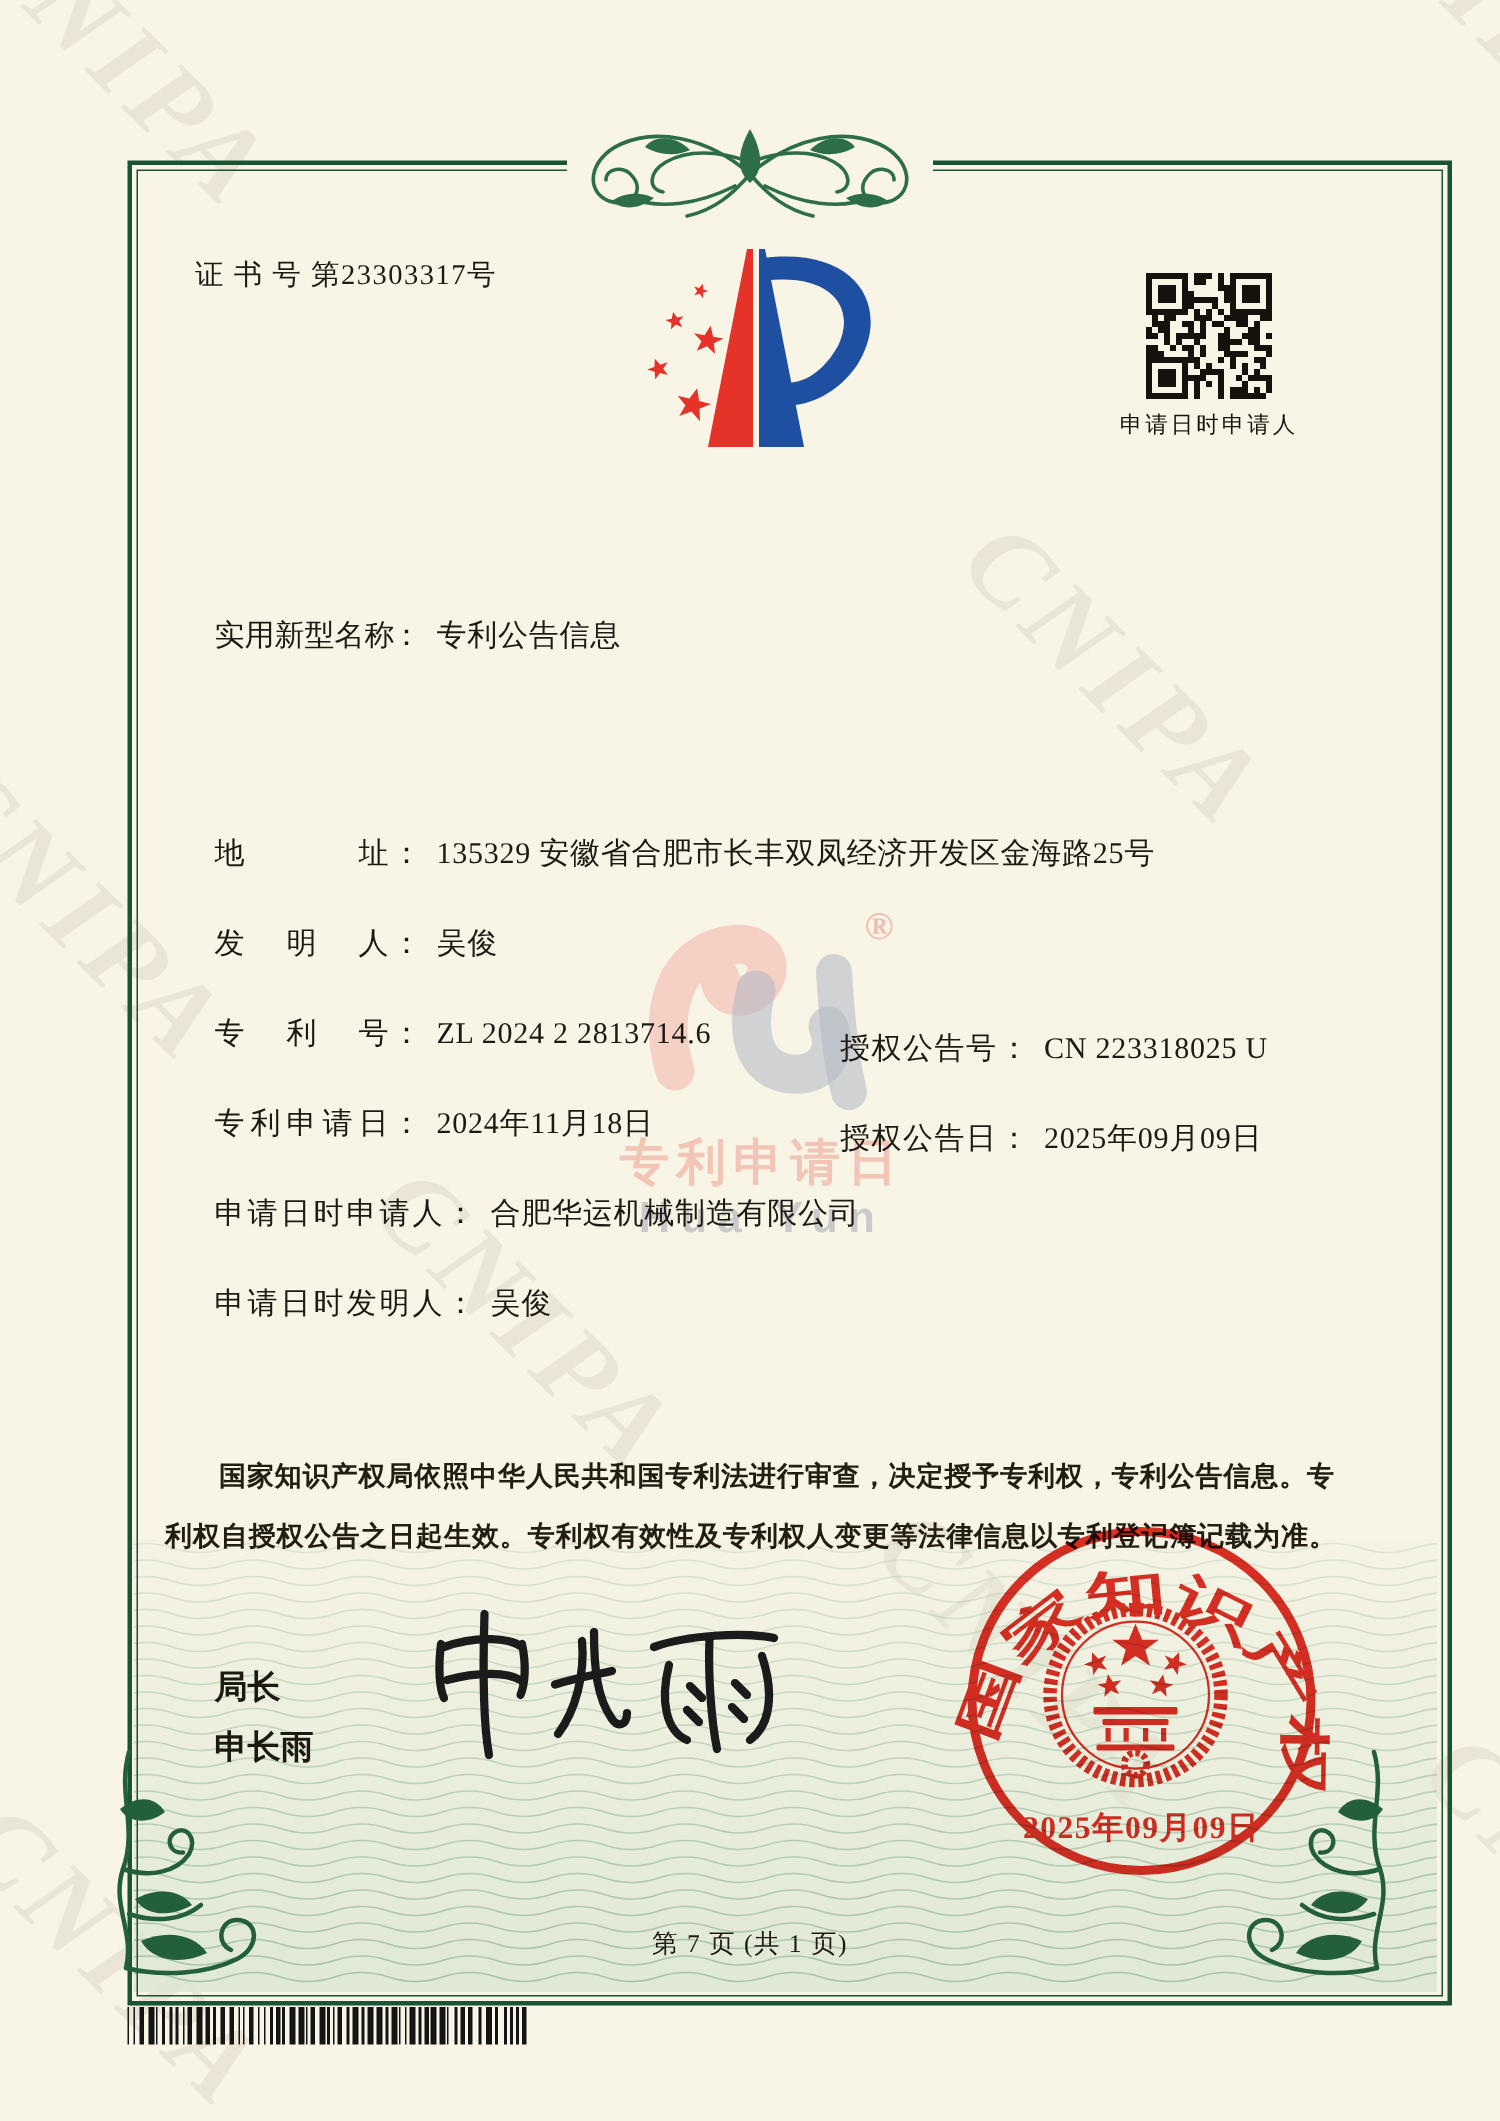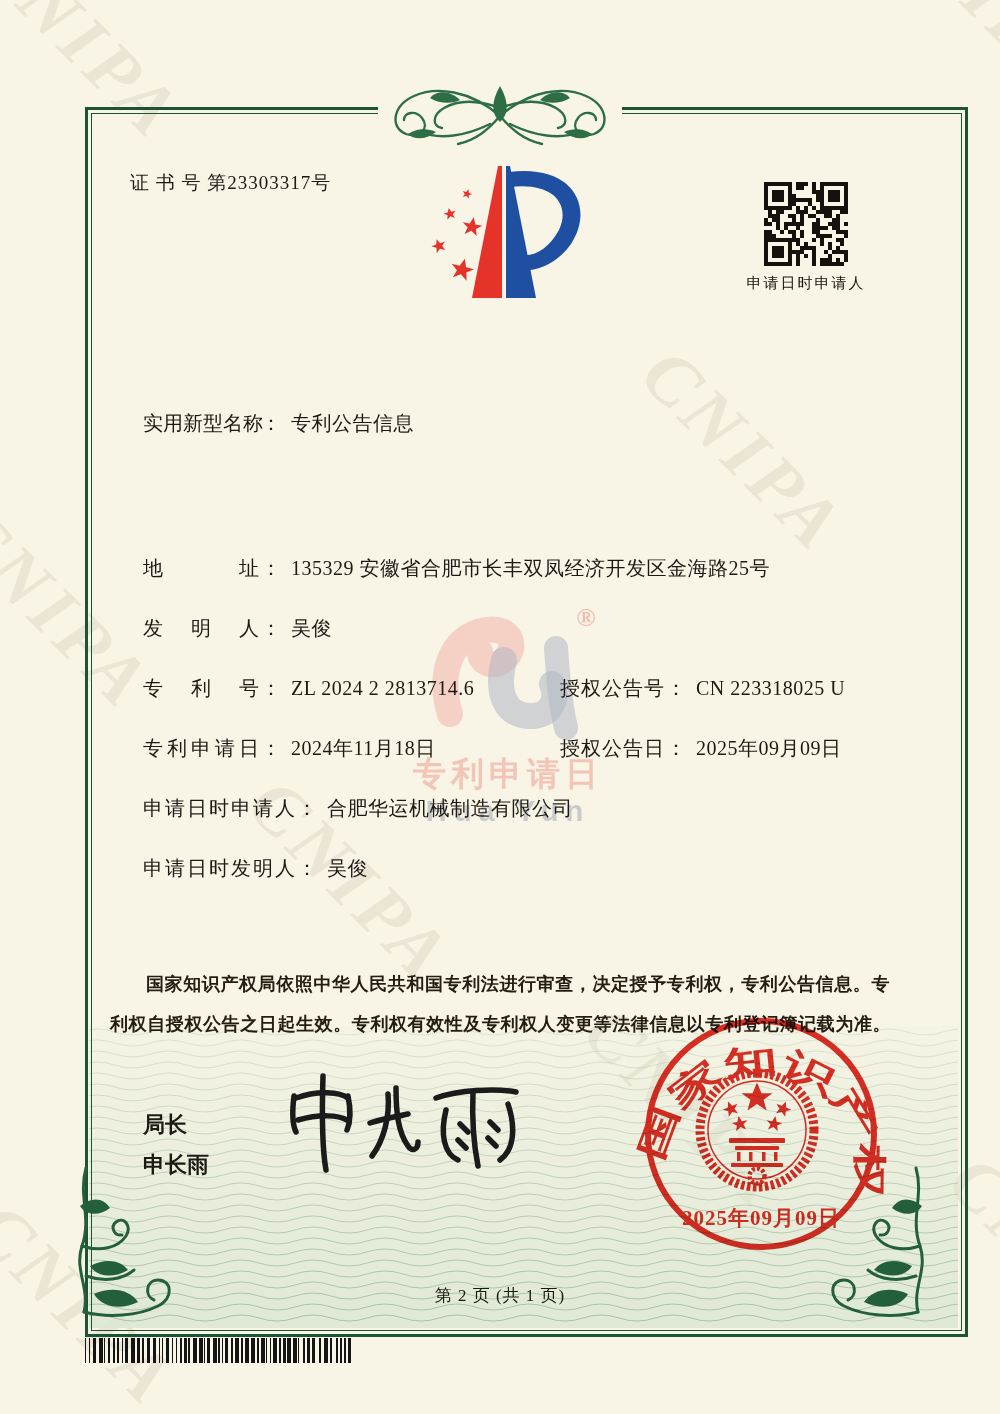--- a/index.html
+++ b/index.html
@@ -33,21 +33,21 @@
   .qr-caption{position:absolute;left:741px;top:274px;width:130px;text-align:center;
     font-size:15px;letter-spacing:2px;z-index:2;color:#17140f;}
   .title{position:absolute;left:0;top:294px;width:1000px;text-align:center;
     font-size:46px;font-weight:bold;letter-spacing:9px;z-index:2;}
   
   .row{position:absolute;left:143px;font-size:20px;z-index:2;white-space:nowrap;}
   .lab{display:inline-block;width:116px;text-align:justify;text-align-last:justify;vertical-align:bottom;}
   .lab.wide{width:152px;}
   .colon{display:inline-block;margin:0 10px 0 2px;}
   .val{letter-spacing:0.5px;}
-  .col2{position:absolute;left:417px;top:0;white-space:nowrap;}
+  .col2{position:absolute;left:417px;top:10px;white-space:nowrap;}
   .col2 .lab{width:104px;}
   
   .brand{position:absolute;left:408px;top:596px;width:200px;z-index:0;text-align:center;}
   .brand-cn{font-size:33px;font-weight:bold;letter-spacing:5px;color:rgba(231,106,92,0.34);
     font-family:"Liberation Sans","DejaVu Sans",sans-serif;margin-top:2px;}
   .brand-en{font-size:29px;font-weight:bold;letter-spacing:7px;color:rgba(142,152,168,0.45);
     font-family:"Liberation Sans","DejaVu Sans",sans-serif;margin-top:-2px;}
   
   .statement{position:absolute;left:110px;top:946px;width:788px;font-size:18px;
     line-height:40px;letter-spacing:0.6px;text-indent:2em;font-weight:600;z-index:2;color:#241d12;}
@@ -520,21 +520,21 @@
         <rect x="113" y="140" width="3.5" height="9"></rect>
         <rect x="126" y="140" width="3.5" height="9"></rect>
         <rect x="138" y="140" width="3.5" height="9"></rect>
         <rect x="95" y="151" width="52" height="4" rx="1"></rect>
       </g>
       <circle cx="121" cy="164" r="7.5" fill="none" stroke-width="4.5" stroke-dasharray="3 2"></circle>
     </g>
     <text x="125" y="213" text-anchor="middle" font-size="21" font-weight="bold" fill="#de2318" letter-spacing="1" font-family="'Liberation Serif','DejaVu Serif',serif">2025年09月09日</text>
   </svg>
 
-  <div class="page-footer">第 2 页 (共 1 页)</div>
+  <div class="page-footer">第 7 页 (共 1 页)</div>
   <div class="barcode" id="barcode">
       <div style="width: 1px; margin-right: 2.98471px;"></div>
       <div style="width: 1px; margin-right: 2.6366px;"></div>
       <div style="width: 3.6px; margin-right: 3.06762px;"></div>
       <div style="width: 3.6px; margin-right: 1.19909px;"></div>
       <div style="width: 1px; margin-right: 2.86038px;"></div>
       <div style="width: 2.3px; margin-right: 2.90158px;"></div>
       <div style="width: 2.3px; margin-right: 1.29681px;"></div>
       <div style="width: 2.3px; margin-right: 2.81585px;"></div>
       <div style="width: 1px; margin-right: 1.99513px;"></div>

